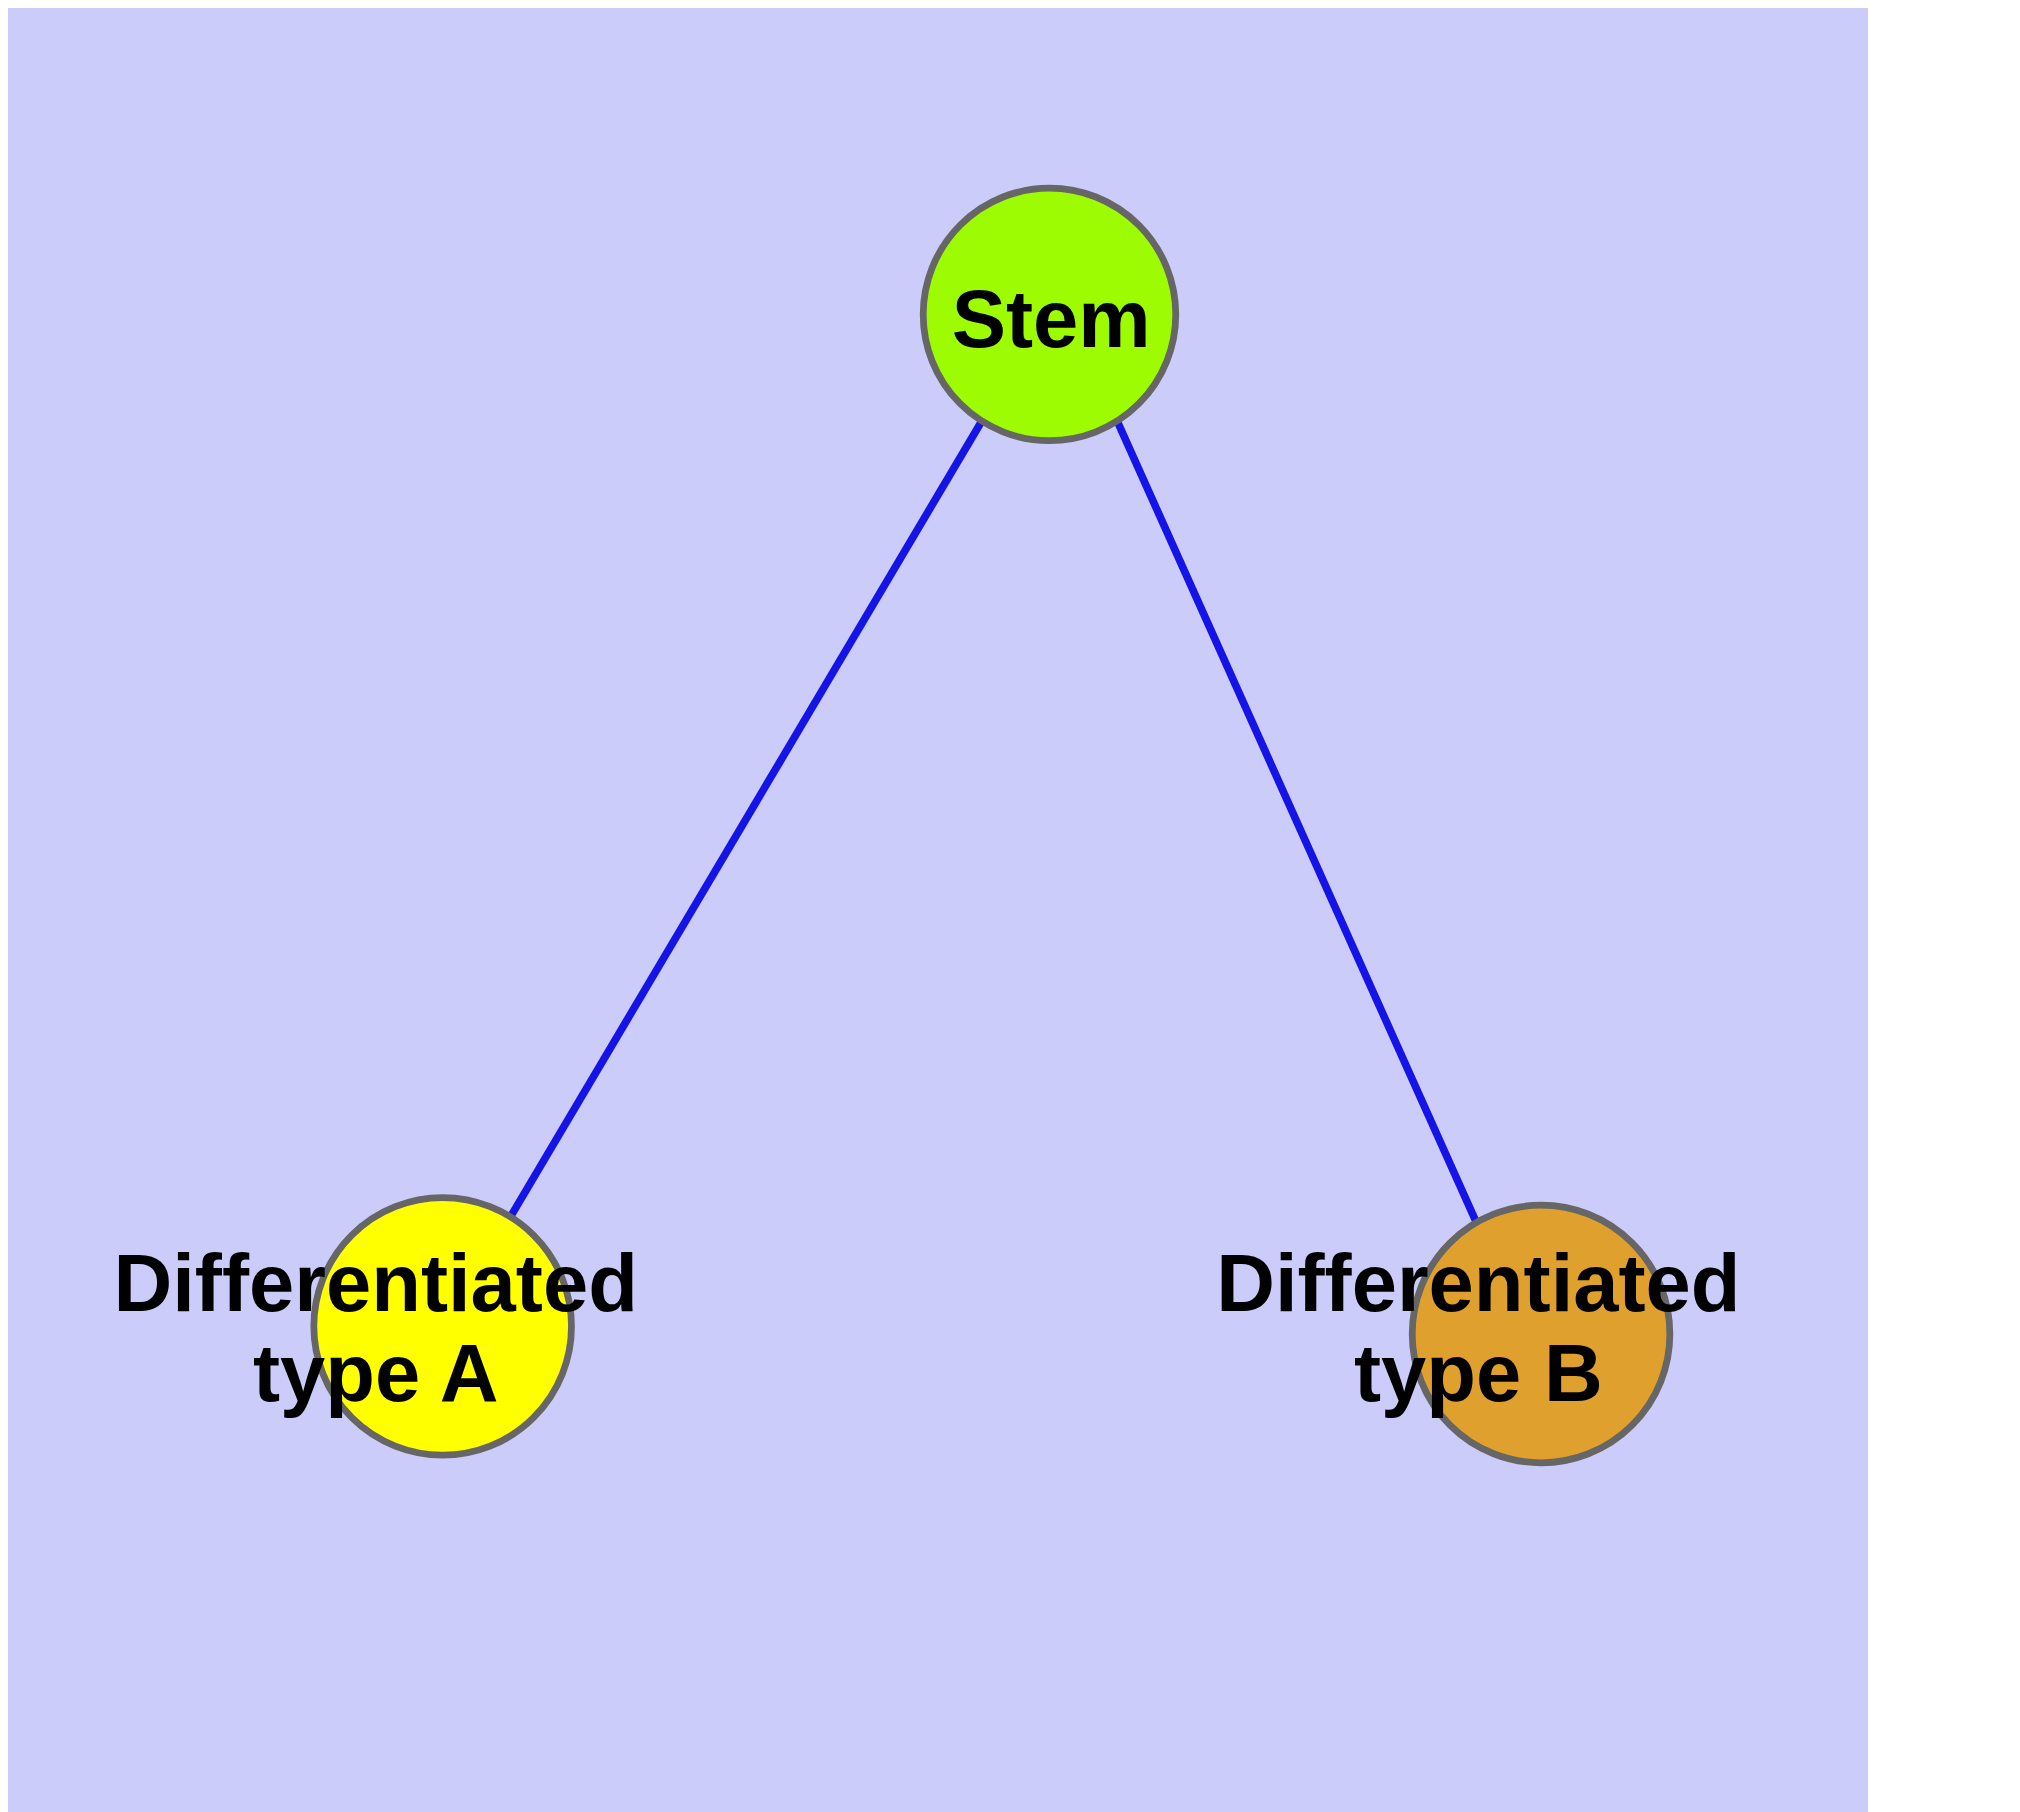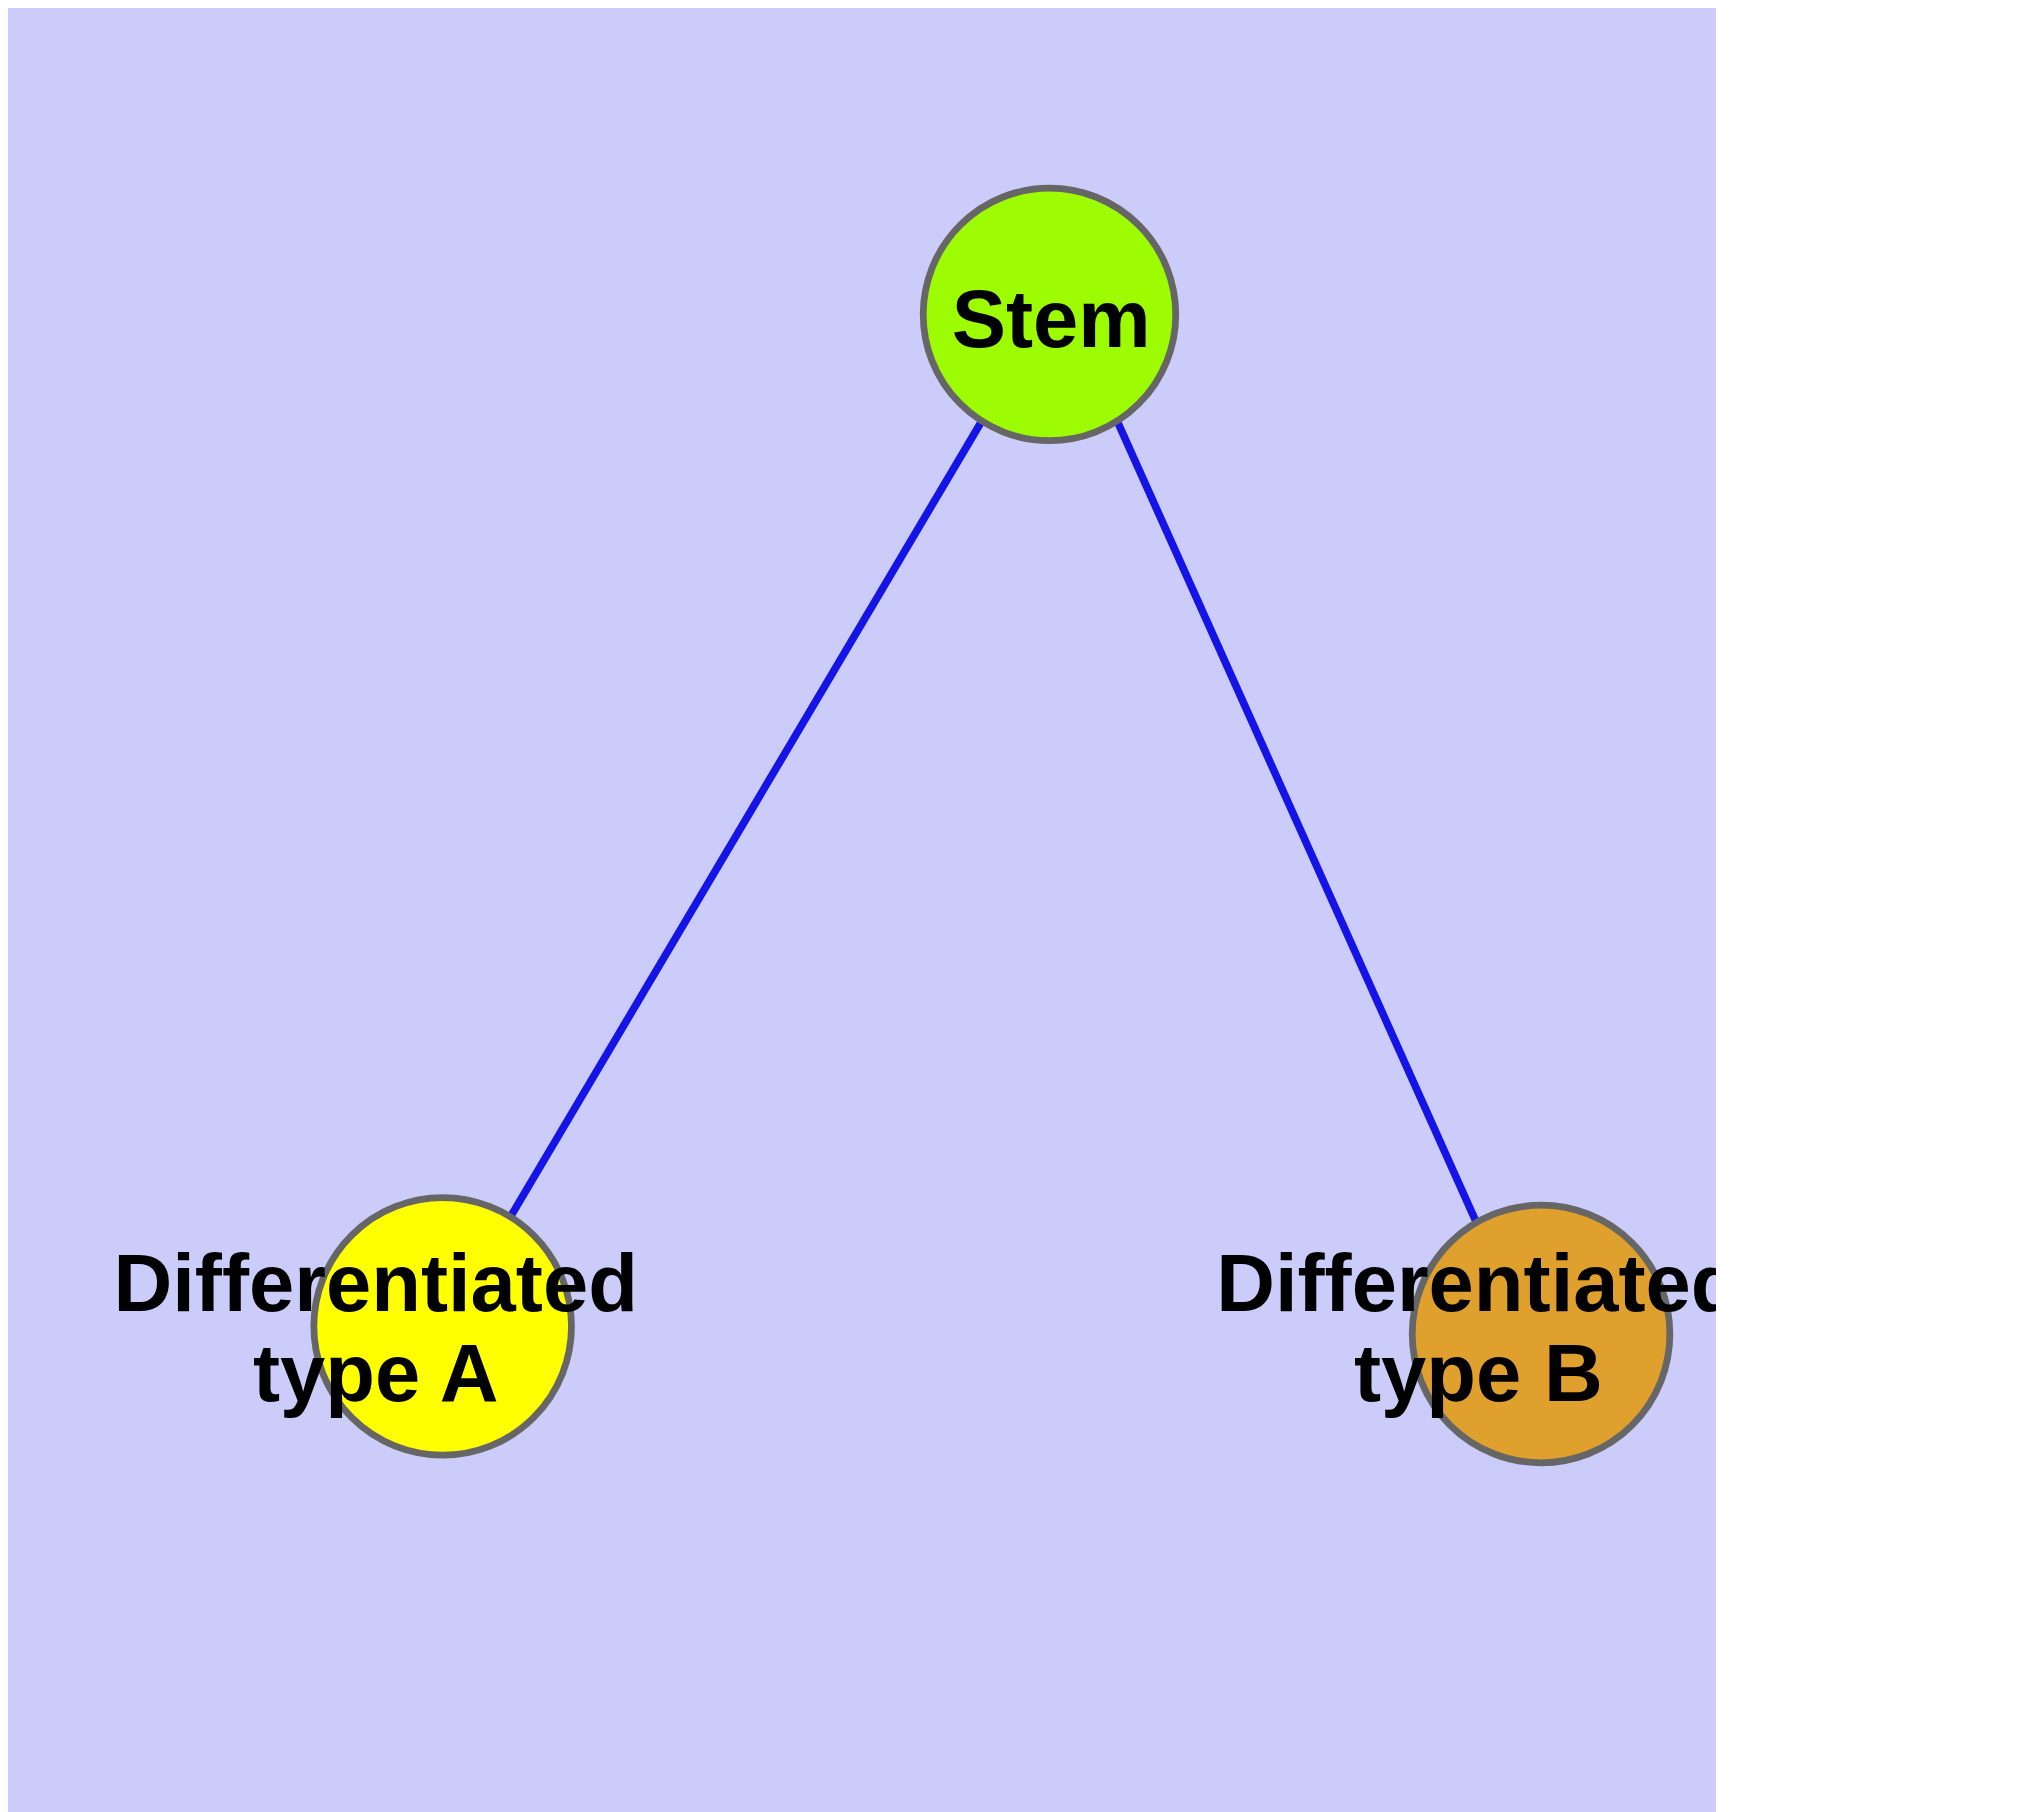--- a/index.html
+++ b/index.html
@@ -44,21 +44,21 @@
     font-size: 96px;
     fill: #000000;
     text-anchor: middle;
     dominant-baseline: alphabetic;
     white-space: pre;
   }
 </style>
 </head>
 <body>
 
-<div id="canvas" style="width: 1716px; height: 1812px; background: rgb(255, 255, 255);">
+<div id="canvas" style="width: 1868px; height: 1812px; background: rgb(255, 255, 255);">
 
   <div id="plot-area" style="background: rgb(204, 204, 251); width: 2013px; height: 1804px;"></div>
 
   <svg id="graph-svg" viewBox="0 0 2384 2138" xmlns="http://www.w3.org/2000/svg">
 
     <g id="edges-layer">
         <line x1="1158" y1="497" x2="603" y2="1434" stroke="#1414e6" stroke-width="9" class="edge-line"></line>
         <line x1="1318" y1="497" x2="1742" y2="1443" stroke="#1414e6" stroke-width="9" class="edge-line"></line>
       </g>
     <g id="nodes-layer">

